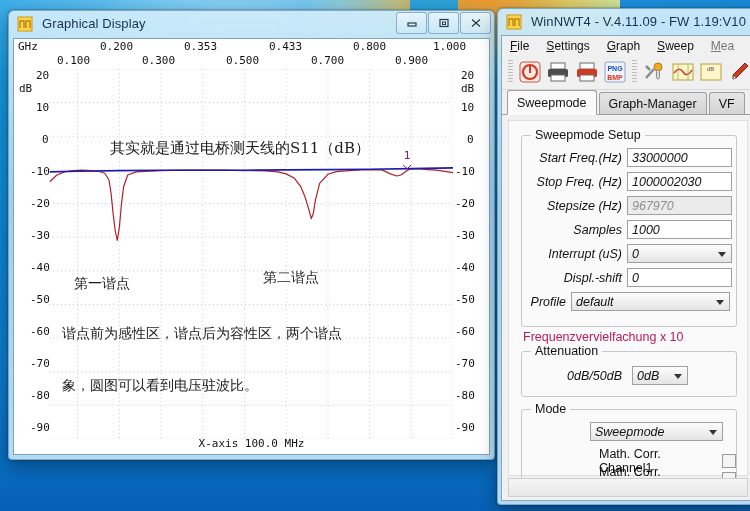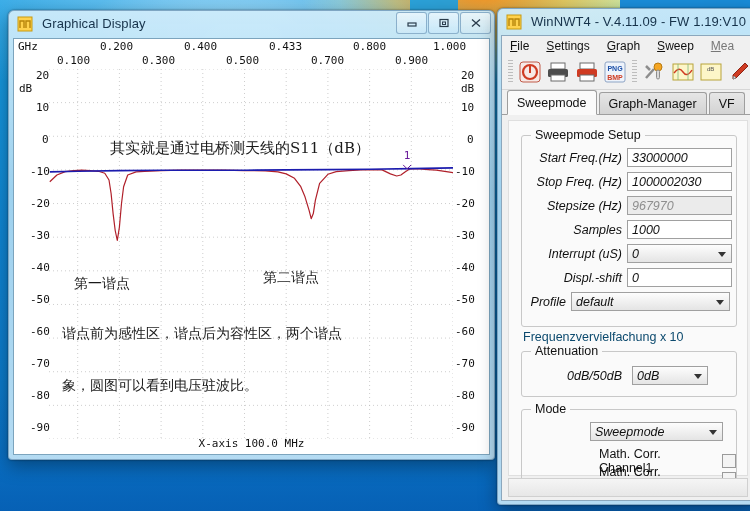--- a/index.html
+++ b/index.html
@@ -86,21 +86,21 @@
   .frow{position:absolute;display:flex;align-items:center;font-style:italic;}
   .flab{font-size:12.5px;color:#111;text-align:right;white-space:nowrap;}
   .fin{height:19px;border:1px solid #a0a0a0;background:#fff;font-size:12.5px;
     color:#111;display:flex;align-items:center;padding:0 4px;box-sizing:border-box;}
   .fin.ro{background:#ebebeb;color:#8e8e8e;}
   .fsel{height:19px;border:1px solid #a0a0a0;
     background:linear-gradient(180deg,#fdfdfd,#e4e4e4);font-size:12.5px;color:#111;
     display:flex;align-items:center;padding:0 4px;box-sizing:border-box;position:relative;}
   .fsel .arrow{position:absolute;right:5px;top:50%;margin-top:-2px;width:0;height:0;
     border-left:4px solid transparent;border-right:4px solid transparent;border-top:5px solid #333;}
-  .redtxt{position:absolute;font-size:12.5px;color:#0c4a6e;white-space:nowrap;}
+  .redtxt{position:absolute;font-size:12.5px;color:#be185d;white-space:nowrap;}
   .cbrow{position:absolute;display:flex;align-items:center;gap:5px;font-size:12.5px;color:#111;}
   .cbox{width:12px;height:12px;border:1px solid #9a9a9a;background:#f4f4f4;}
   .statusbar{position:absolute;left:6px;right:6px;bottom:3px;height:17px;
     background:linear-gradient(180deg,#f5f5f5,#e7e7e7);border:1px solid #d0d0d0;}
 </style>
 </head>
 <body>
 
 <div id="desktop">
   <div class="wp-base"></div>
@@ -140,21 +140,21 @@
         </svg>
       </div>
     </div>
   </div>
 
   <div id="graph-client">
     <div class="plot-wrap">
 
       <span class="ghz-lab">GHz</span>
       <span class="xt" style="left:86px;top:1px;">0.200</span>
-      <span class="xt" style="left:170px;top:1px;">0.400</span>
+      <span class="xt" style="left:170px;top:1px;">0.353</span>
       <span class="xt" style="left:255px;top:1px;">0.433</span>
       <span class="xt" style="left:339px;top:1px;">0.800</span>
       <span class="xt" style="left:419px;top:1px;">1.000</span>
       <span class="xt" style="left:43px;top:15px;">0.100</span>
       <span class="xt" style="left:128px;top:15px;">0.300</span>
       <span class="xt" style="left:212px;top:15px;">0.500</span>
       <span class="xt" style="left:297px;top:15px;">0.700</span>
       <span class="xt" style="left:381px;top:15px;">0.900</span>
 
       <span class="yt" style="left:22px;top:30px;">20</span>
@@ -368,21 +368,21 @@
           </span>
         </div>
       </div>
 
       <span class="redtxt" style="left:14px;top:209px;">Frequenzvervielfachung x 10</span>
 
       <div class="gbox" style="left:12px;top:230px;right:10px;height:44px;">
         <span class="gbox-title">Attenuation</span>
         <div class="frow" style="left:10px;top:14px;">
           <span class="flab" style="width:90px;">0dB/50dB</span>
-          <span class="fsel" style="width:76px;margin-left:10px;">
+          <span class="fsel" style="width:56px;margin-left:10px;">
             <span>0dB</span>
             <i class="arrow"></i>
           </span>
         </div>
       </div>
 
       <div class="gbox" style="left:12px;top:288px;right:10px;height:72px;">
         <span class="gbox-title">Mode</span>
         <div class="frow" style="left:68px;top:12px;">
           <span class="fsel" style="width:133px;">

